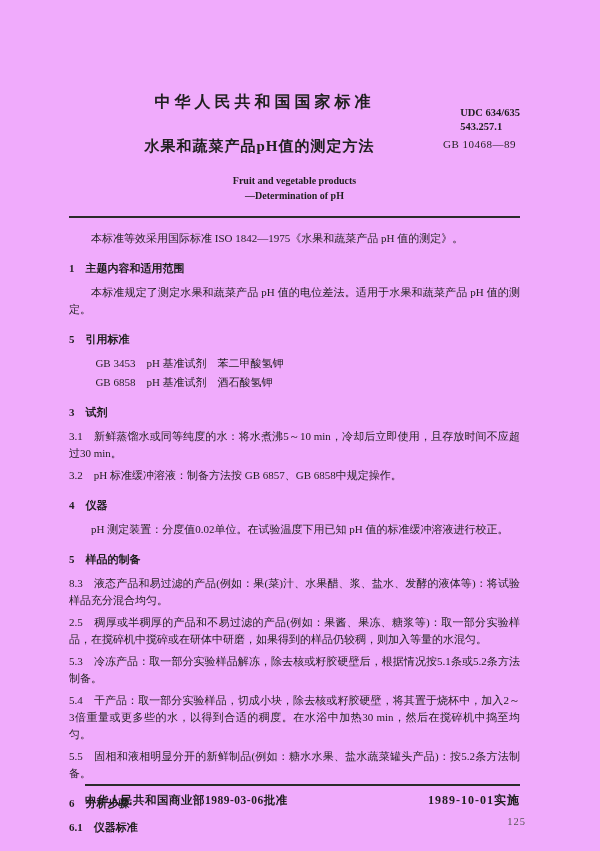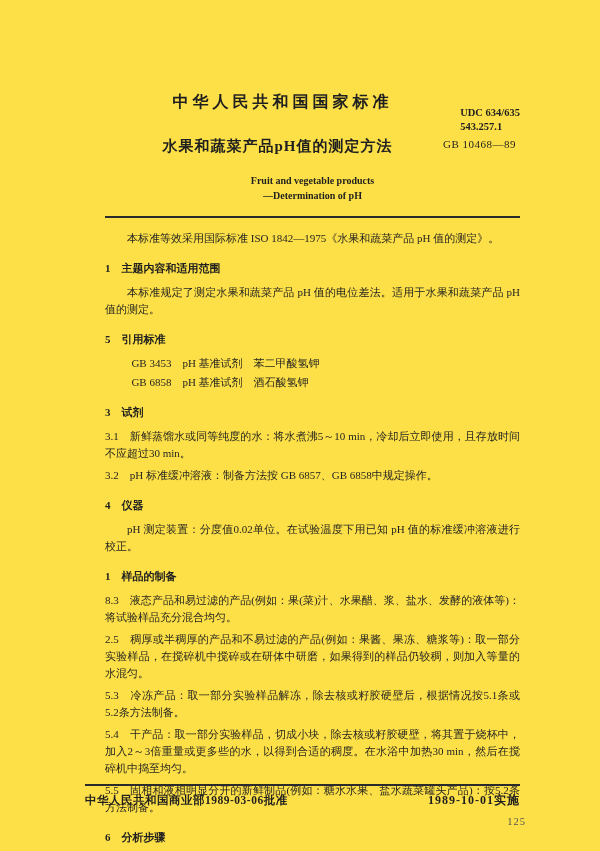--- a/index.html
+++ b/index.html
@@ -4,25 +4,25 @@
 <style>
   html,body{margin:0;padding:0;}
   body{
     background:#e9e7e0;
     font-family:"Liberation Serif","DejaVu Serif",serif;
   }
   .page{
     position:relative;
     width:600px;height:851px;
     margin:0 auto;
-    background:#fde047;
+    background:#f0abfc;
     color:#1f1f1f;
     overflow:hidden;
     box-sizing:border-box;
-    padding:92px 80px 0 105px;
+    padding:92px 80px 0 69px;
   }
   
   .header{position:relative;}
   .std-type{
     text-align:center;
     font-weight:bold;
     font-size:16px;
     letter-spacing:4px;
     padding-right:60px; 
   }
@@ -144,21 +144,21 @@
       <p class="blk blk-heading">1　主题内容和适用范围</p>
       <p class="blk blk-para">本标准规定了测定水果和蔬菜产品 pH 值的电位差法。适用于水果和蔬菜产品 pH 值的测定。</p>
       <p class="blk blk-heading">5　引用标准</p>
       <p class="blk blk-ref">GB 3453　pH 基准试剂　苯二甲酸氢钾</p>
       <p class="blk blk-ref">GB 6858　pH 基准试剂　酒石酸氢钾</p>
       <p class="blk blk-heading">3　试剂</p>
       <p class="blk blk-clause">3.1　新鲜蒸馏水或同等纯度的水：将水煮沸5～10 min，冷却后立即使用，且存放时间不应超过30 min。</p>
       <p class="blk blk-clause">3.2　pH 标准缓冲溶液：制备方法按 GB 6857、GB 6858中规定操作。</p>
       <p class="blk blk-heading">4　仪器</p>
       <p class="blk blk-para">pH 测定装置：分度值0.02单位。在试验温度下用已知 pH 值的标准缓冲溶液进行校正。</p>
-      <p class="blk blk-heading">1　样品的制备</p>
+      <p class="blk blk-heading">5　样品的制备</p>
       <p class="blk blk-clause">8.3　液态产品和易过滤的产品(例如：果(菜)汁、水果醋、浆、盐水、发酵的液体等)：将试验样品充分混合均匀。</p>
       <p class="blk blk-clause">2.5　稠厚或半稠厚的产品和不易过滤的产品(例如：果酱、果冻、糖浆等)：取一部分实验样品，在搅碎机中搅碎或在研体中研磨，如果得到的样品仍较稠，则加入等量的水混匀。</p>
       <p class="blk blk-clause">5.3　冷冻产品：取一部分实验样品解冻，除去核或籽胶硬壁后，根据情况按5.1条或5.2条方法制备。</p>
       <p class="blk blk-clause">5.4　干产品：取一部分实验样品，切成小块，除去核或籽胶硬壁，将其置于烧杯中，加入2～3倍重量或更多些的水，以得到合适的稠度。在水浴中加热30 min，然后在搅碎机中捣至均匀。</p>
       <p class="blk blk-clause">5.5　固相和液相明显分开的新鲜制品(例如：糖水水果、盐水蔬菜罐头产品)：按5.2条方法制备。</p>
       <p class="blk blk-heading">6　分析步骤</p>
       <p class="blk blk-subheading">6.1　仪器标准</p>
     </div>
 
   <div class="footer">

